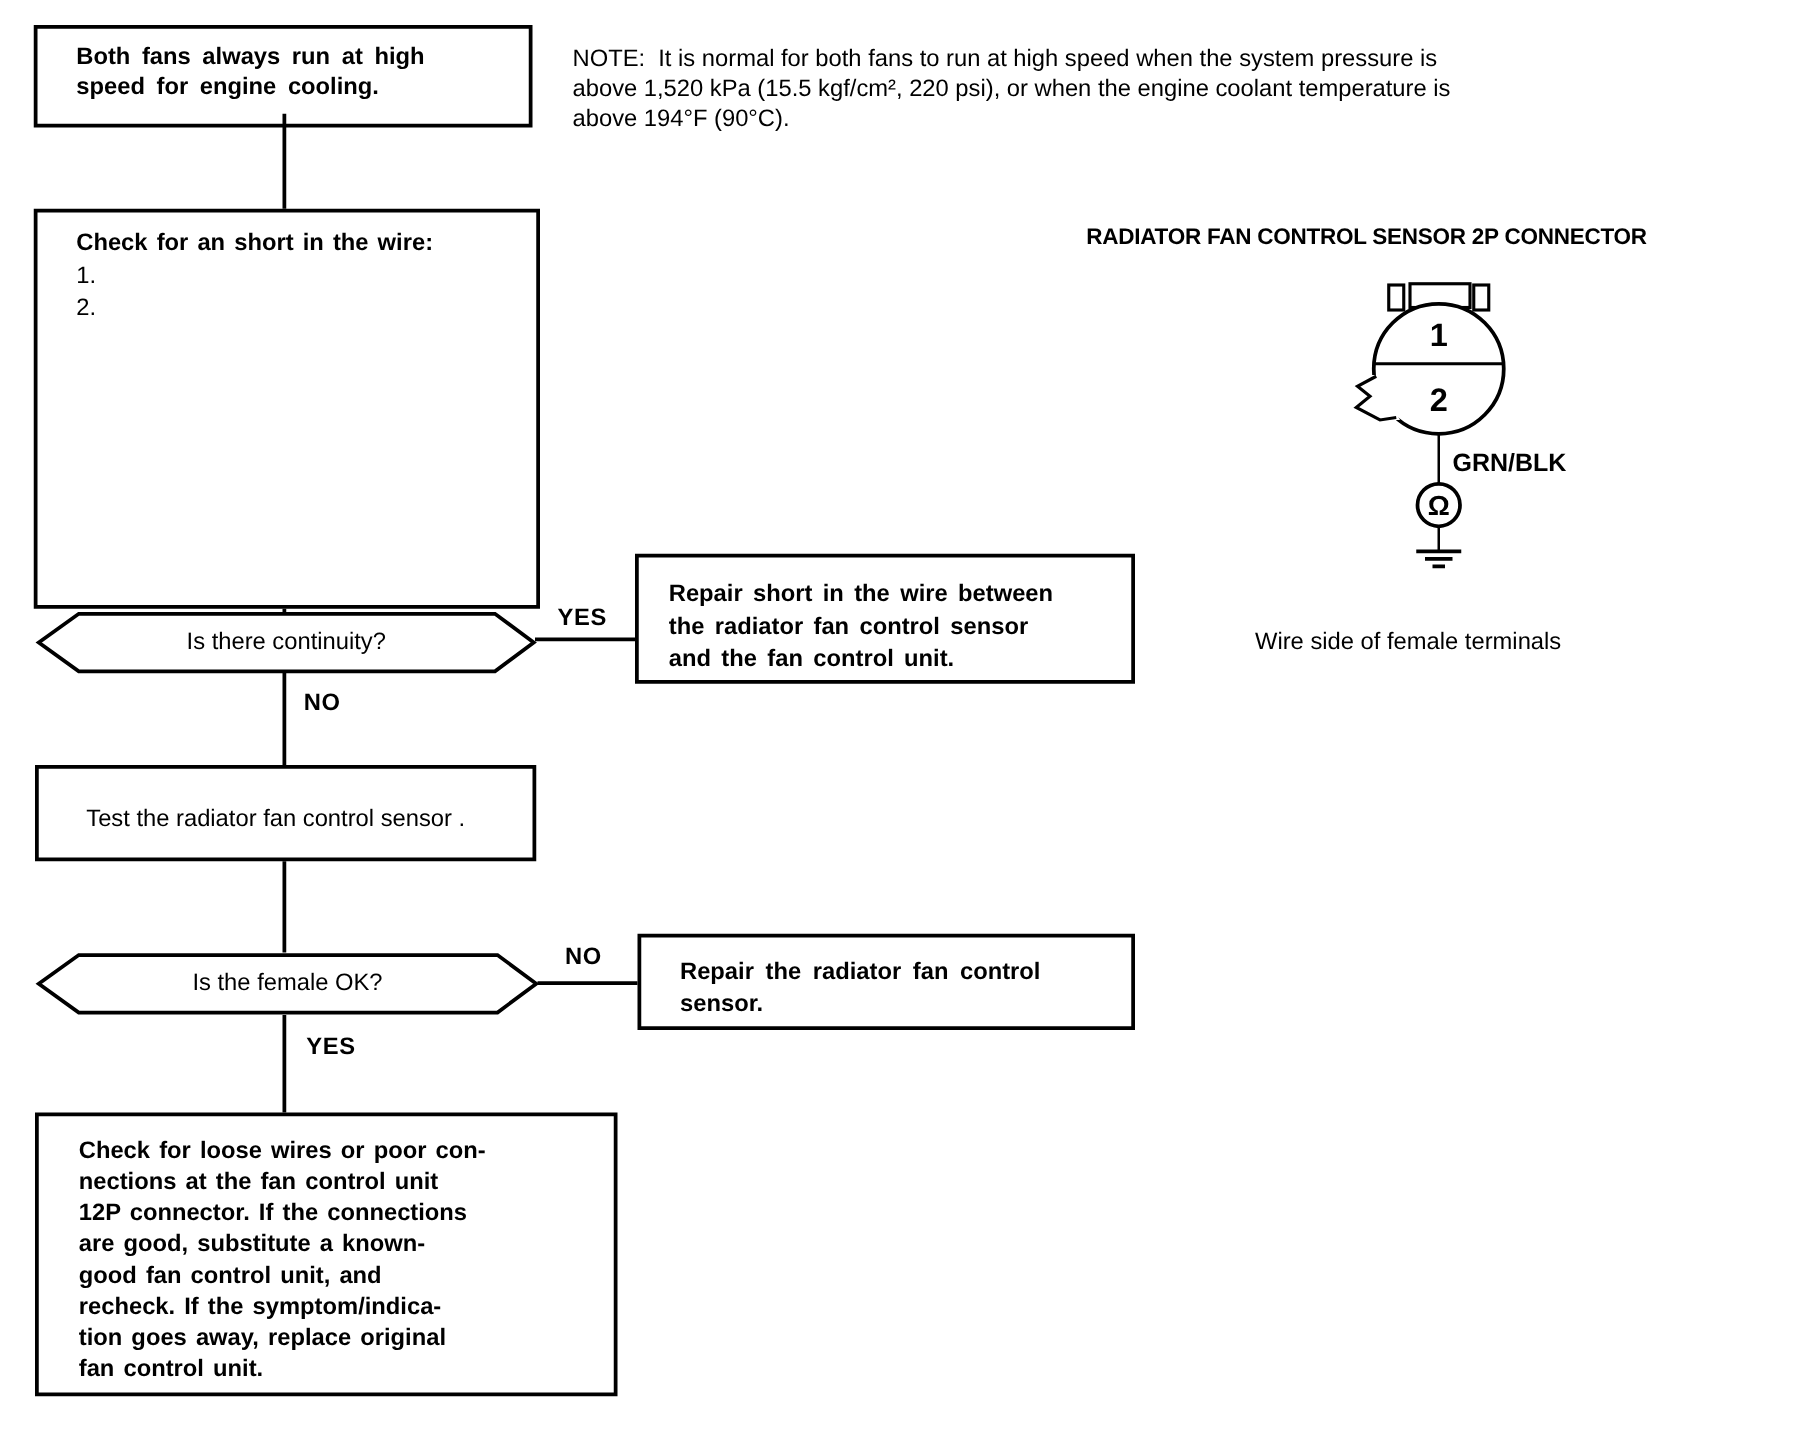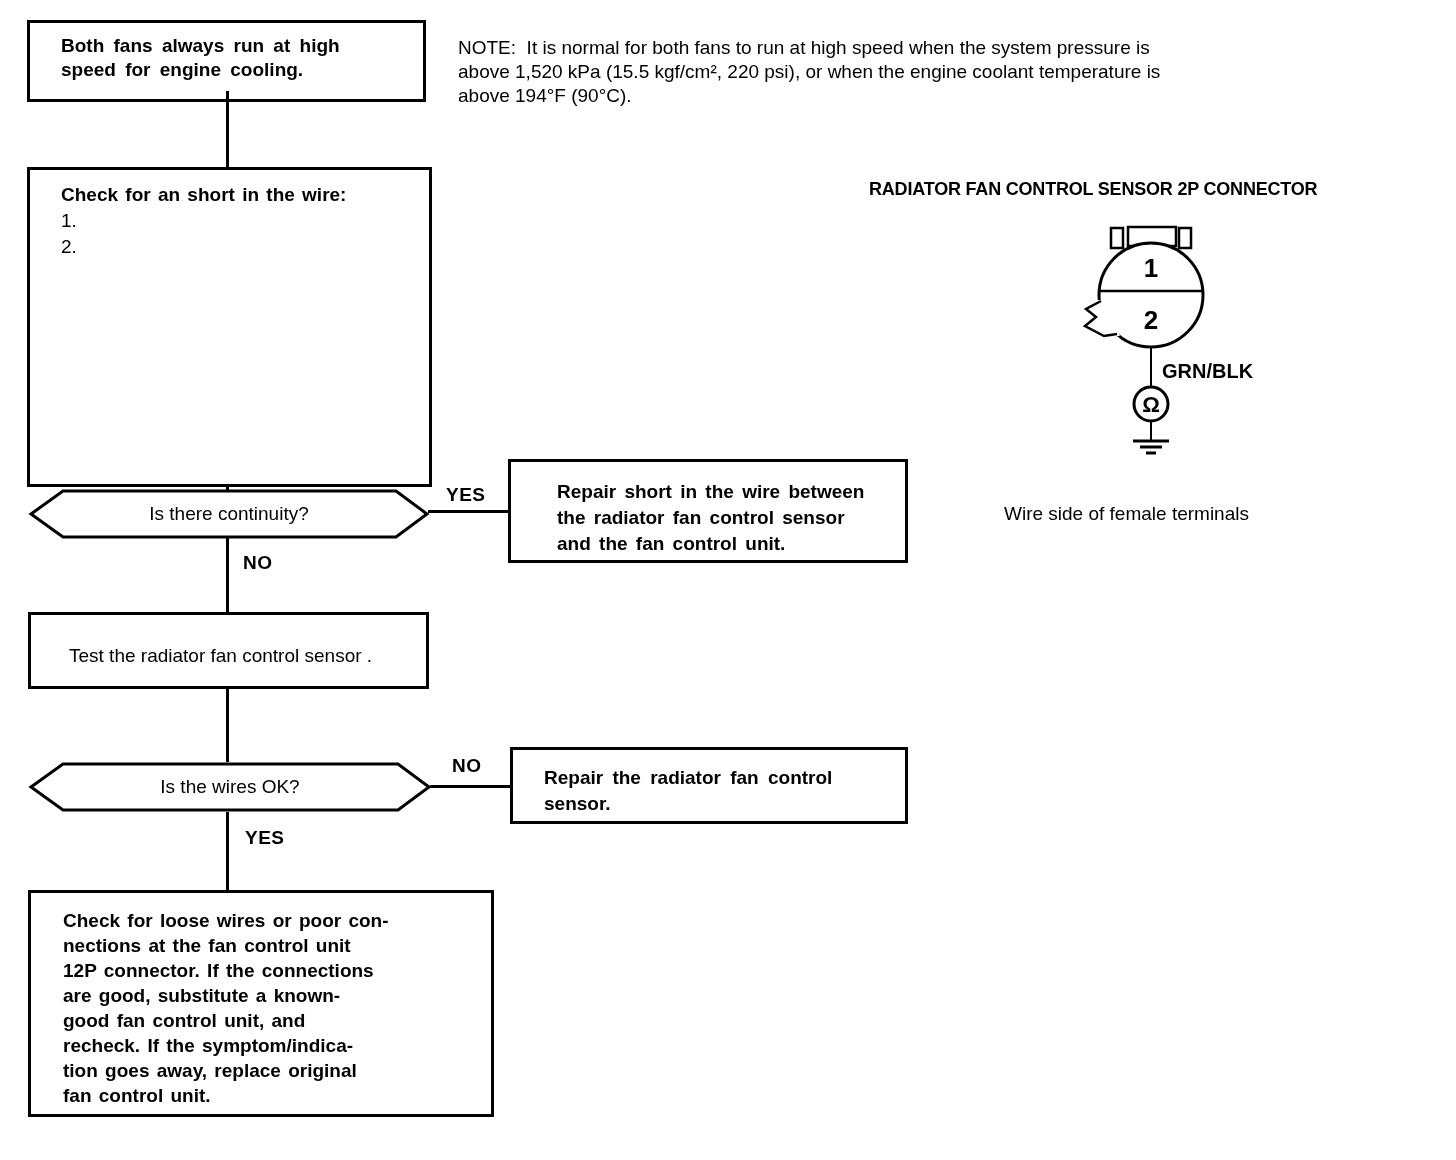--- a/index.html
+++ b/index.html
@@ -32,22 +32,22 @@
                padding: 12px 4px 0 31px; font-size: 19px; line-height: 26px; word-spacing: 2px; }
   #checkBox .heading { font-weight: 700; }
   .item { display: flex; }
   .item .num { width: 33px; flex: none; }
 
   #hex1 { left: 28px; top: 488px; width: 402px; height: 52px; }
   #hex1Label { left: 28px; top: 488px; width: 402px; height: 52px; }
   #hex2 { left: 28px; top: 761px; width: 404px; height: 52px; }
   #hex2Label { left: 28px; top: 761px; width: 404px; height: 52px; }
 
-  #repairBox { left: 508px; top: 459px; width: 400px; height: 104px;
-               padding: 17px 6px 0 46px; font-weight: 700; font-size: 19px;
+  #repairBox { left: 508px; top: 443px; width: 400px; height: 104px;
+               padding: 17px 6px 0 24px; font-weight: 700; font-size: 19px;
                line-height: 26px; word-spacing: 3px; }
   #testBox   { left: 28px; top: 612px; width: 401px; height: 77px;
                padding: 30px 0 0 38px; font-size: 19px; }
   #replaceBox{ left: 510px; top: 747px; width: 398px; height: 77px;
                padding: 15px 6px 0 31px; font-weight: 700; font-size: 19px;
                line-height: 26px; word-spacing: 4px; }
   #finalBox  { left: 28px; top: 890px; width: 466px; height: 227px;
                padding: 15px 4px 0 32px; font-weight: 700; font-size: 19px;
                line-height: 25px; word-spacing: 2px; }
 
@@ -120,21 +120,21 @@
 and the fan control unit.</div>
   </div>
 
   <div class="box" id="testBox">
     <div class="pre">Test the radiator fan control sensor .</div>
   </div>
 
   <svg class="hexwrap" id="hex2" viewBox="0 0 404 52">
     <polygon points="3,26 35,3 370,3 401,26 370,49 35,49" fill="#fff" stroke="#000" stroke-width="3"></polygon>
   </svg>
-  <div class="hexlabel" id="hex2Label">Is the wires OK?</div>
+  <div class="hexlabel" id="hex2Label">Is the female OK?</div>
   <div class="yn" id="no2">NO</div>
   <div class="yn" id="yes2">YES</div>
 
   <div class="box" id="replaceBox">
     <div class="pre">Repair the radiator fan control
 sensor.</div>
   </div>
 
   <div class="box" id="finalBox">
     <div class="pre">Check for loose wires or poor con-

